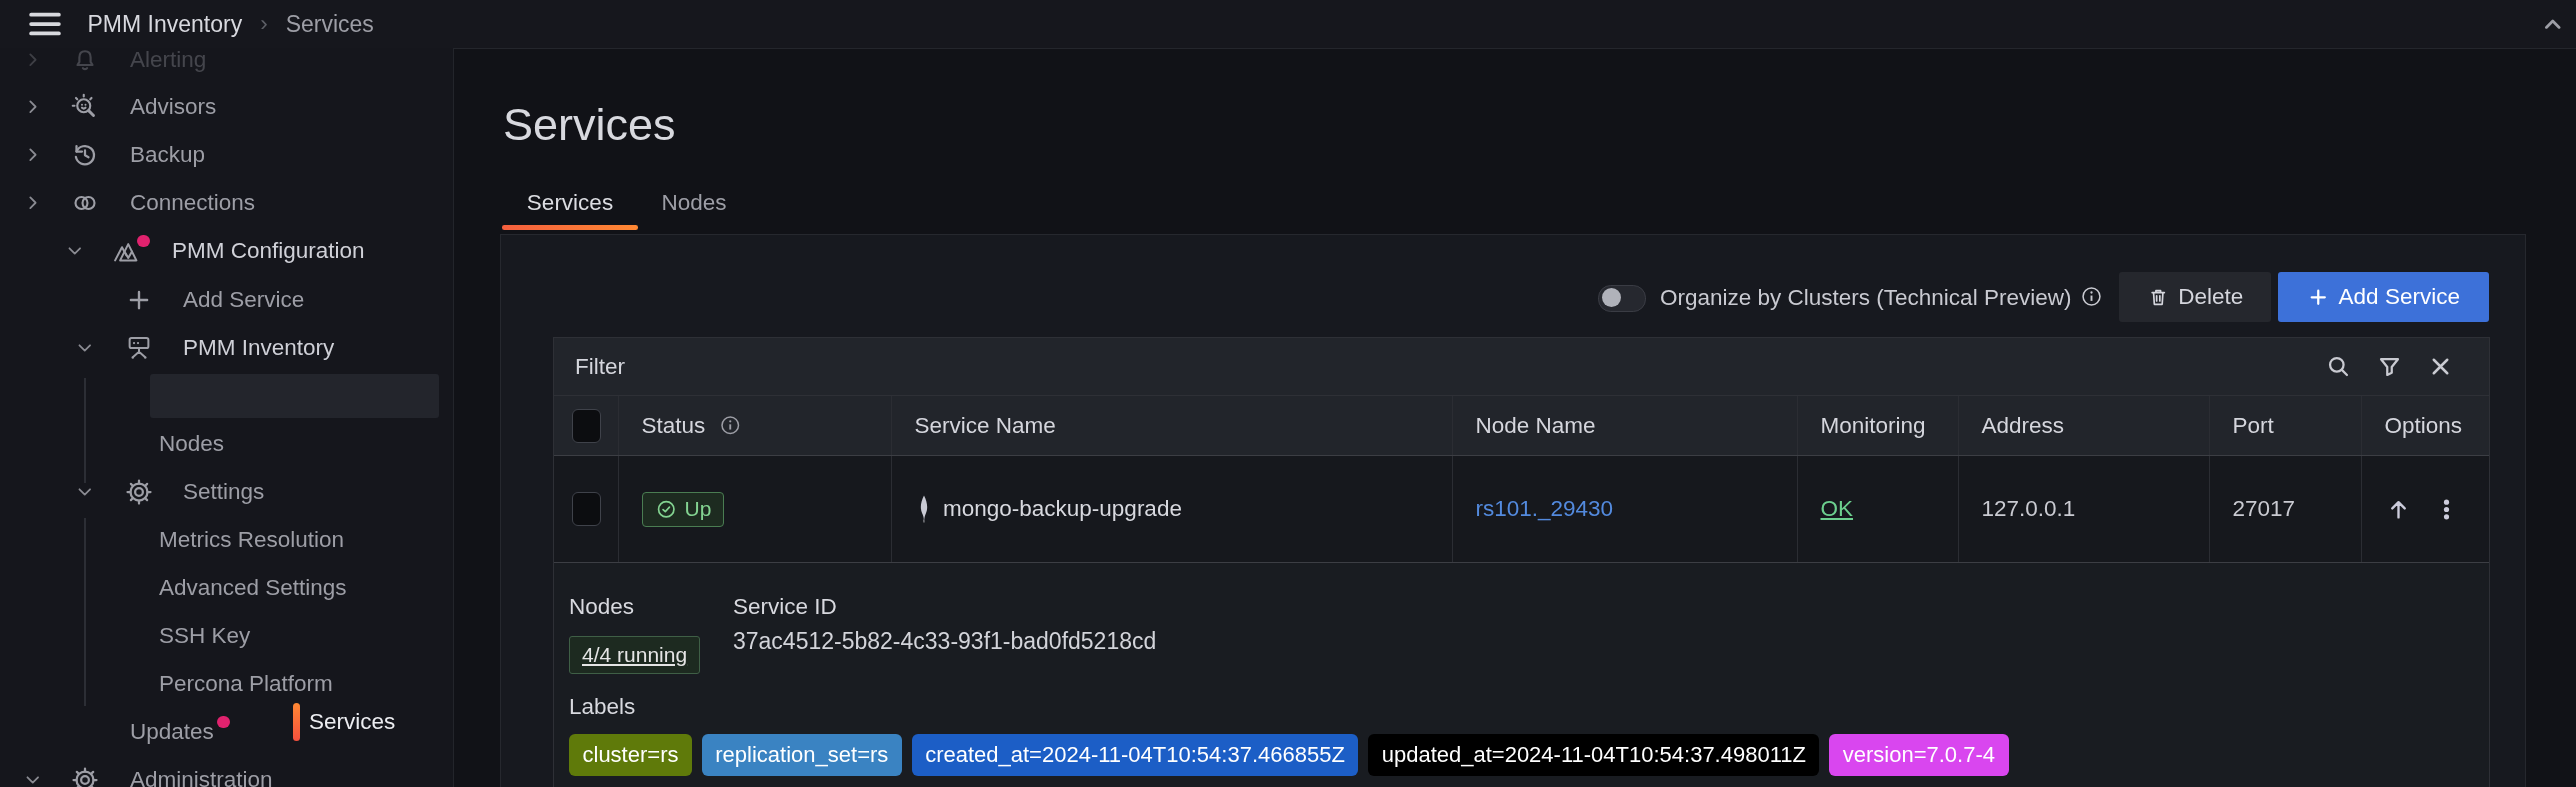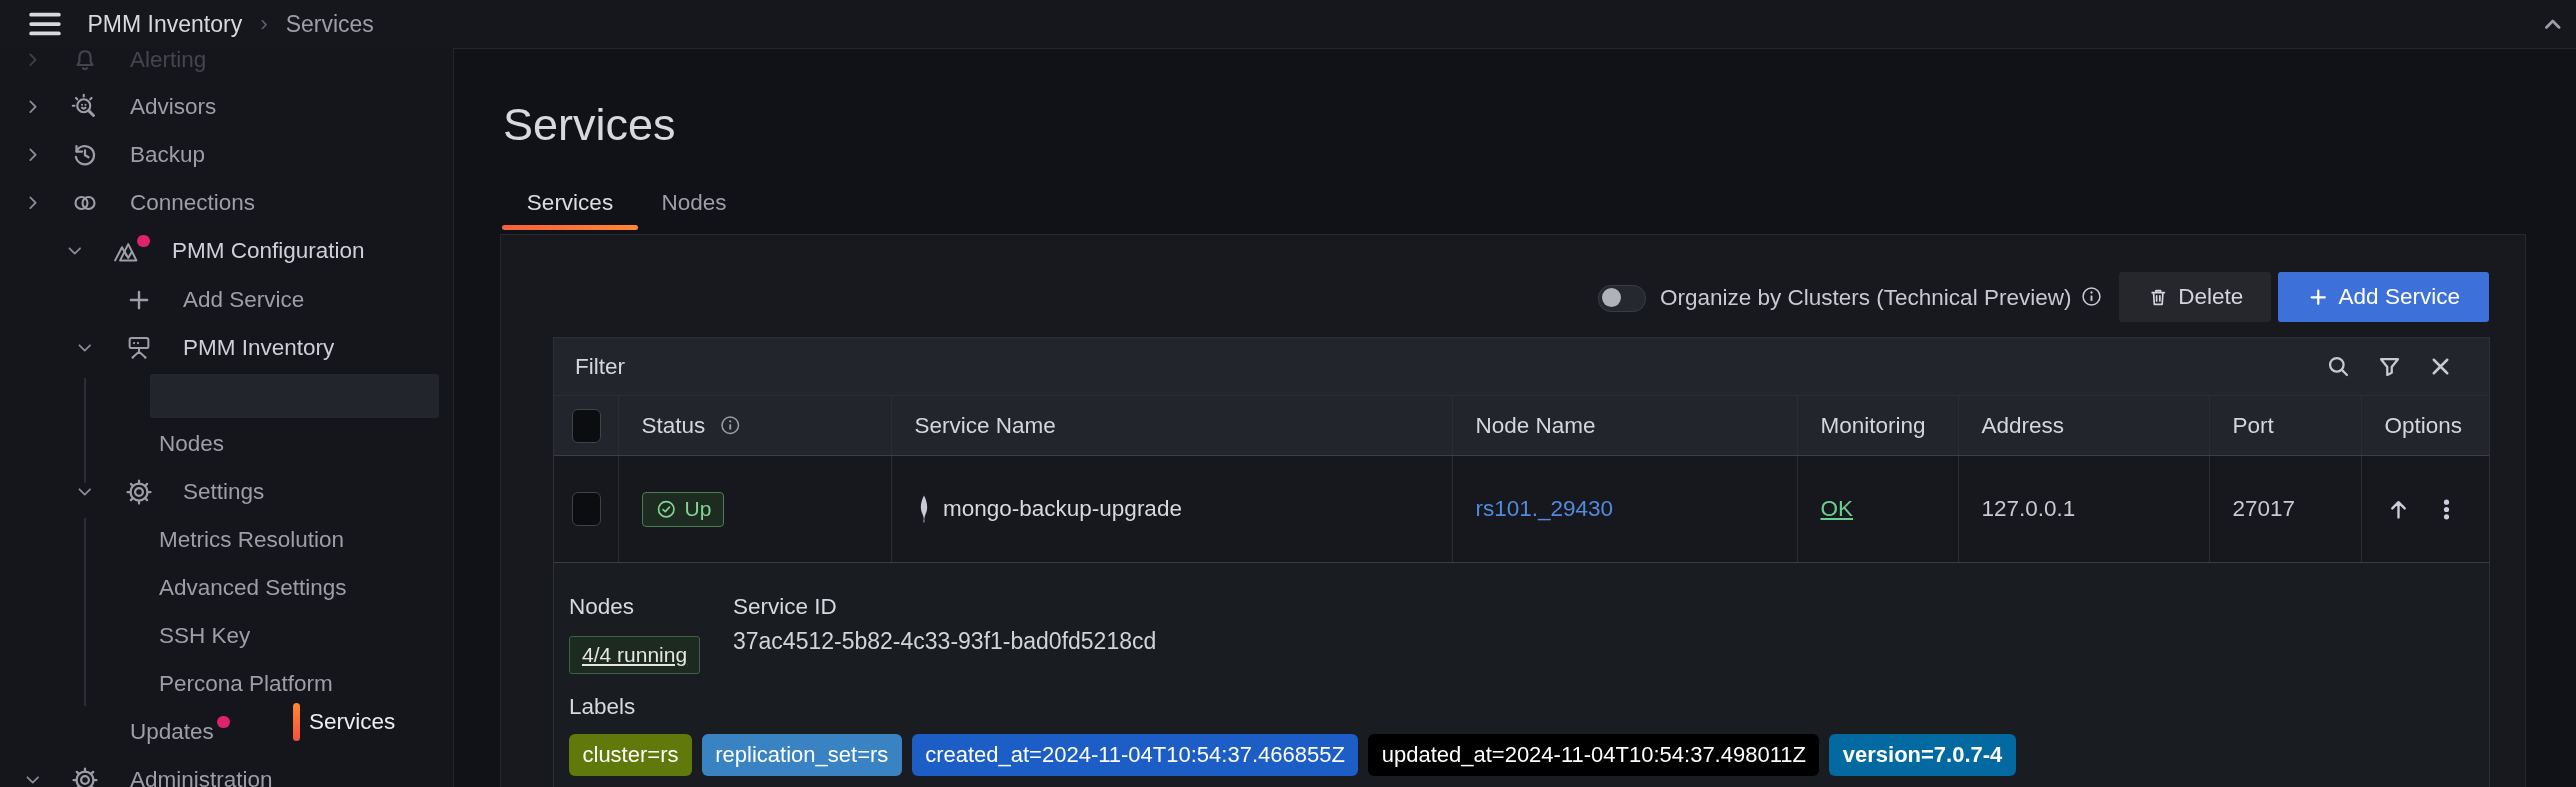--- a/index.html
+++ b/index.html
@@ -461,20 +461,20 @@
         <span id="agents-badge">4/4 running</span>
         <span class="dlabel" id="svcid-label">Service ID</span>
         <span id="svcid-value">37ac4512-5b82-4c33-93f1-bad0fd5218cd</span>
 
         <span class="dlabel" id="labels-title" style="top:131px">Labels</span>
         <div id="label-badges">
           <span class="lbadge" style="background: rgb(95, 122, 10);">cluster=rs</span>
           <span class="lbadge" style="background: rgb(58, 131, 194);">replication_set=rs</span>
           <span class="lbadge" style="background: rgb(28, 94, 198);">created_at=2024-11-04T10:54:37.466855Z</span>
           <span class="lbadge" style="background: rgb(0, 0, 0);">updated_at=2024-11-04T10:54:37.498011Z</span>
-          <span class="lbadge" style="background: #0369a1; font-weight: bold;">version=7.0.7-4</span>
+          <span class="lbadge" style="background: #d946ef;">version=7.0.7-4</span>
         </div>
       </div>
 
     </div>
   </div>
 </div>
 
 
 </body></html>

